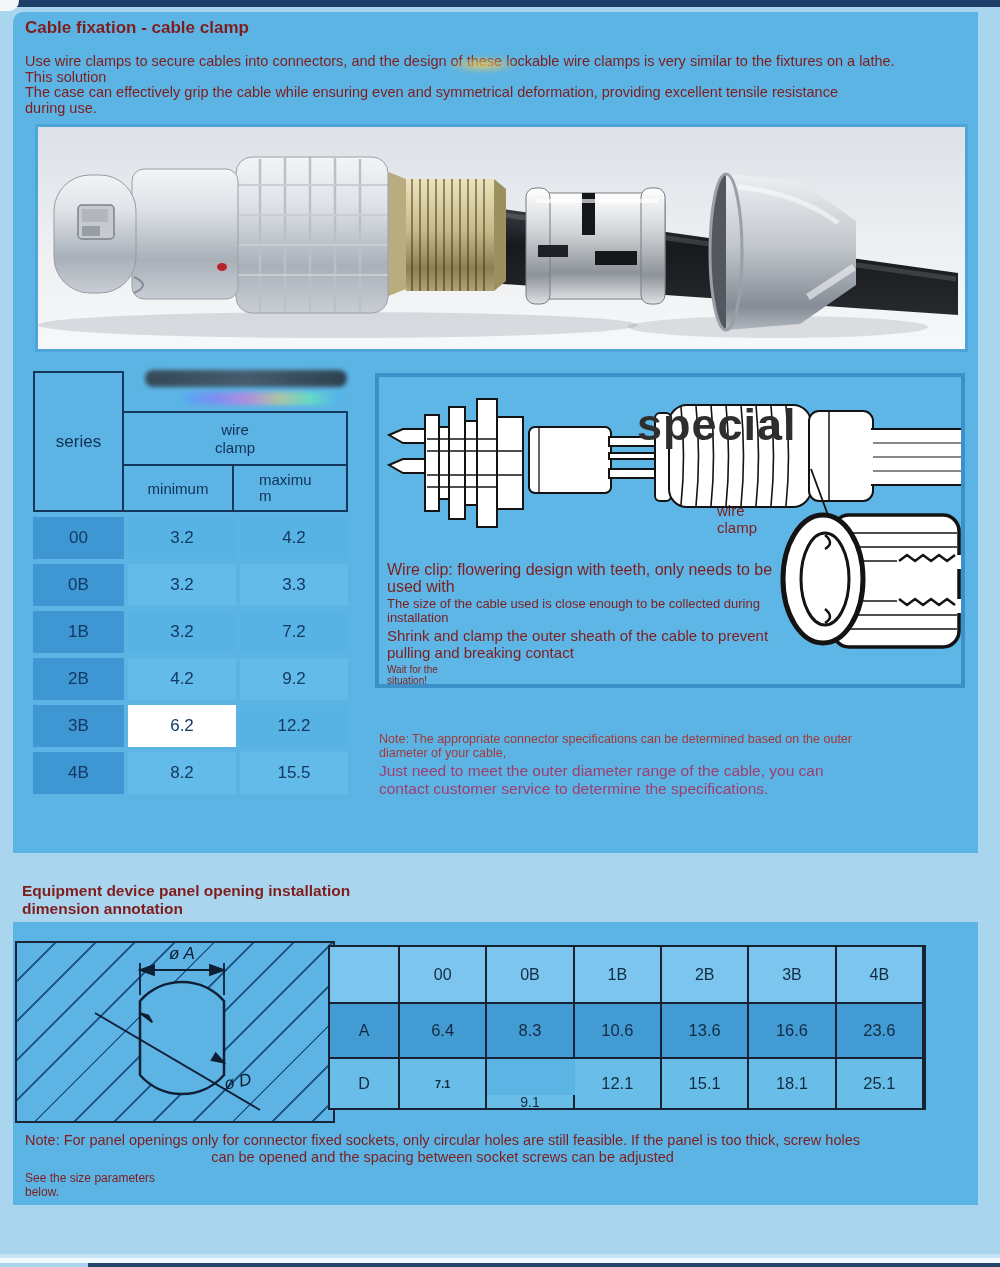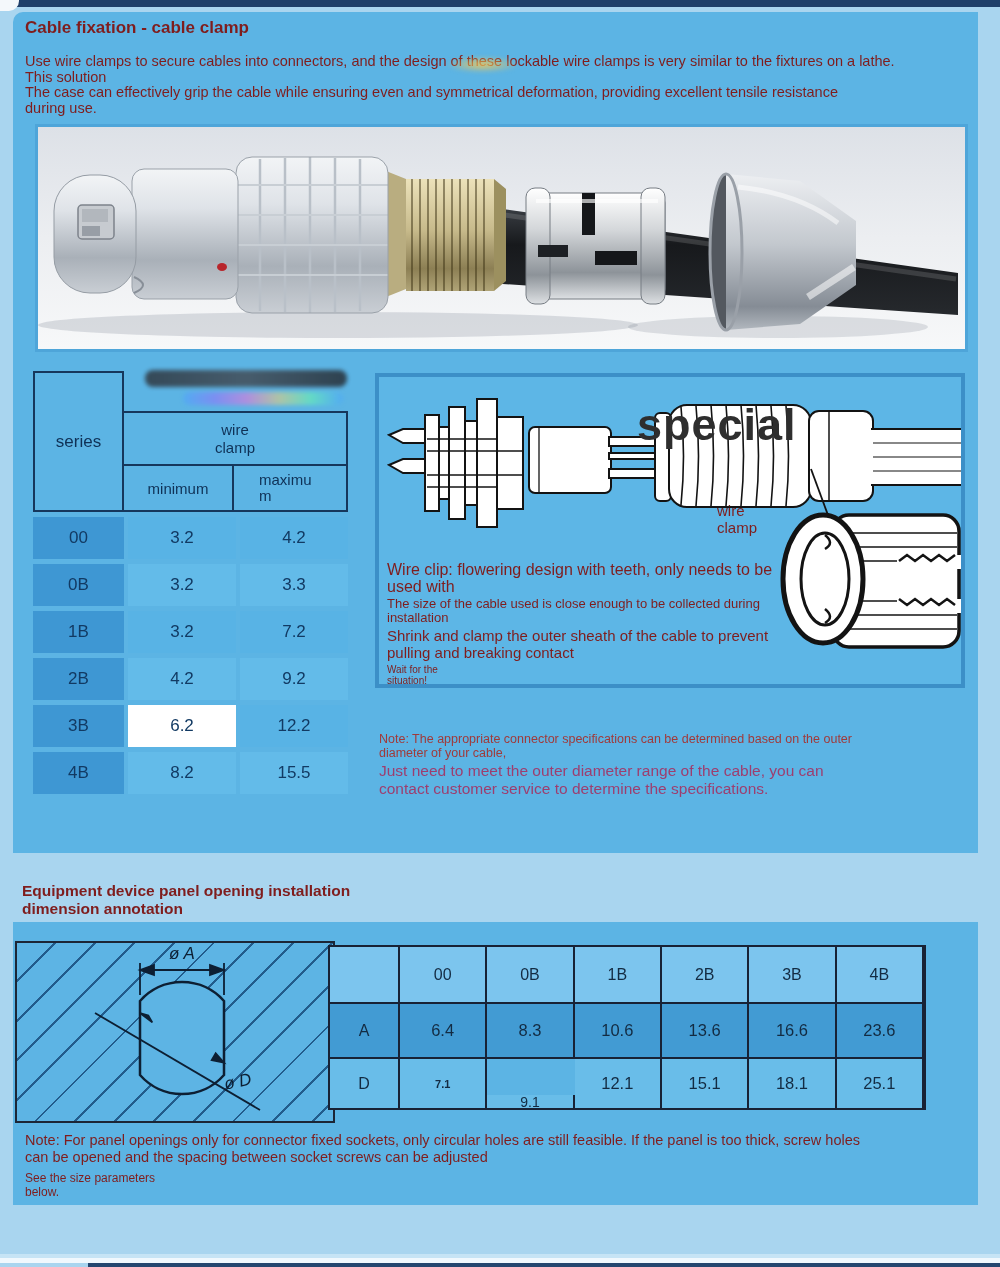--- a/index.html
+++ b/index.html
@@ -383,21 +383,21 @@
       <div class="c rowd" style="font-size:16.5px;">
           <span>18.1</span>
         </div>
       <div class="c rowd" style="font-size:16.5px;">
           <span>25.1</span>
         </div>
     </div>
 
     <div class="abs navy" style="left:12px;top:210px;">
       <div style="font-size:14.5px;line-height:1.2;">Note: For panel openings only for connector fixed sockets, only circular holes are still feasible. If the panel is too thick, screw holes</div>
-      <div style="font-size:14.5px;line-height:1.2;">can be opened and the spacing between socket screws can be adjusted</div>
+      <div style="font-size:14.5px;line-height:1.2;text-align:center;">can be opened and the spacing between socket screws can be adjusted</div>
       <div style="font-size:12px;line-height:1.2;margin-top:4px;">See the size parameters</div>
       <div style="font-size:12px;line-height:1.2;">below.</div>
     </div>
   </div>
 
   <div class="abs" style="left:0;top:1254px;width:1000px;height:9px;background:#c6e4f5;"></div>
   <div class="abs" style="left:0;top:1258px;width:1000px;height:5px;background:#f0f8fd;"></div>
   <div class="abs" style="left:88px;top:1263px;width:912px;height:4px;background:#24466f;"></div>
 
 </div>

